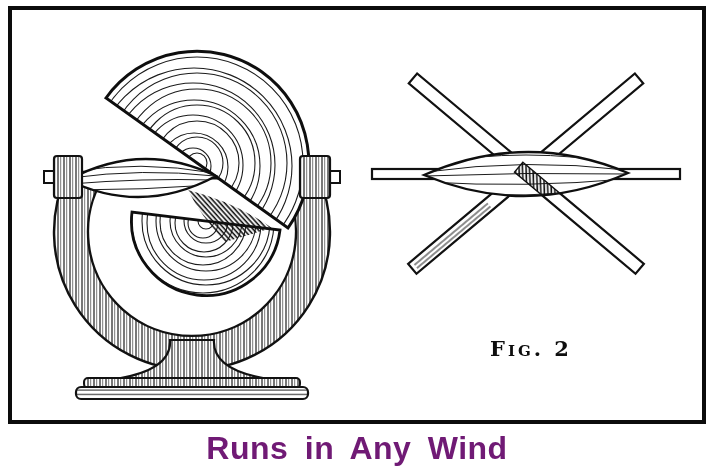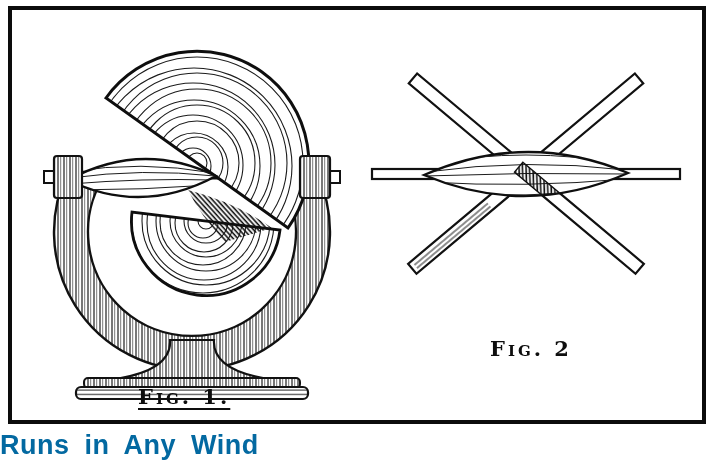--- a/index.html
+++ b/index.html
@@ -15,23 +15,23 @@
   #fig1-svg{left:8px;top:0px;}
   #fig2-svg{left:354px;top:36px;}
   .fig-label{
     position:absolute;
     font-family:"DejaVu Serif",serif;font-weight:bold;font-variant:small-caps;
     font-size:21px;letter-spacing:3px;color:#0e0e0e;white-space:nowrap;
   }
   #fig1-label{left:126px;top:374px;text-decoration:underline;text-underline-offset:4px;}
   #fig2-label{left:462px;top:326px;margin-left:16px;}
   .caption{
-    position:absolute;left:0;top:430px;width:714px;text-align:left;
-    font-family:"Liberation Sans",sans-serif;font-weight:700;font-size:27px;
-    letter-spacing:0.5px;word-spacing:7px;color:#0369a1;
+    position:absolute;left:0;top:430px;width:714px;text-align:center;
+    font-family:"Liberation Sans",sans-serif;font-weight:700;font-size:32px;
+    letter-spacing:0.5px;word-spacing:7px;color:#701a75;
   }
 </style>
 </head>
 <body>
 
 <div class="page">
 
   <div class="frame">
 
     <svg id="fig1-svg" class="fig-svg" width="334" height="396" viewBox="0 0 334 396">
@@ -164,18 +164,17 @@
           <path d="M64 144 Q160 156 256 140"></path>
         </g>
         <g clip-path="url(#p2-hub-clip)">
           <g transform="rotate(40 160 128)">
             <rect x="150" y="121" width="92" height="13" fill="url(#p2-dense)" stroke="#111" stroke-width="1.4"></rect>
           </g>
         </g>
       </g>
     </svg>
 
-    <div id="fig1-label" class="fig-label">Fig. 1.</div>
     <div id="fig2-label" class="fig-label">Fig. 2</div>
   </div>
 
   <div class="caption">Runs in Any Wind</div>
 </div>
 
 </body></html>

